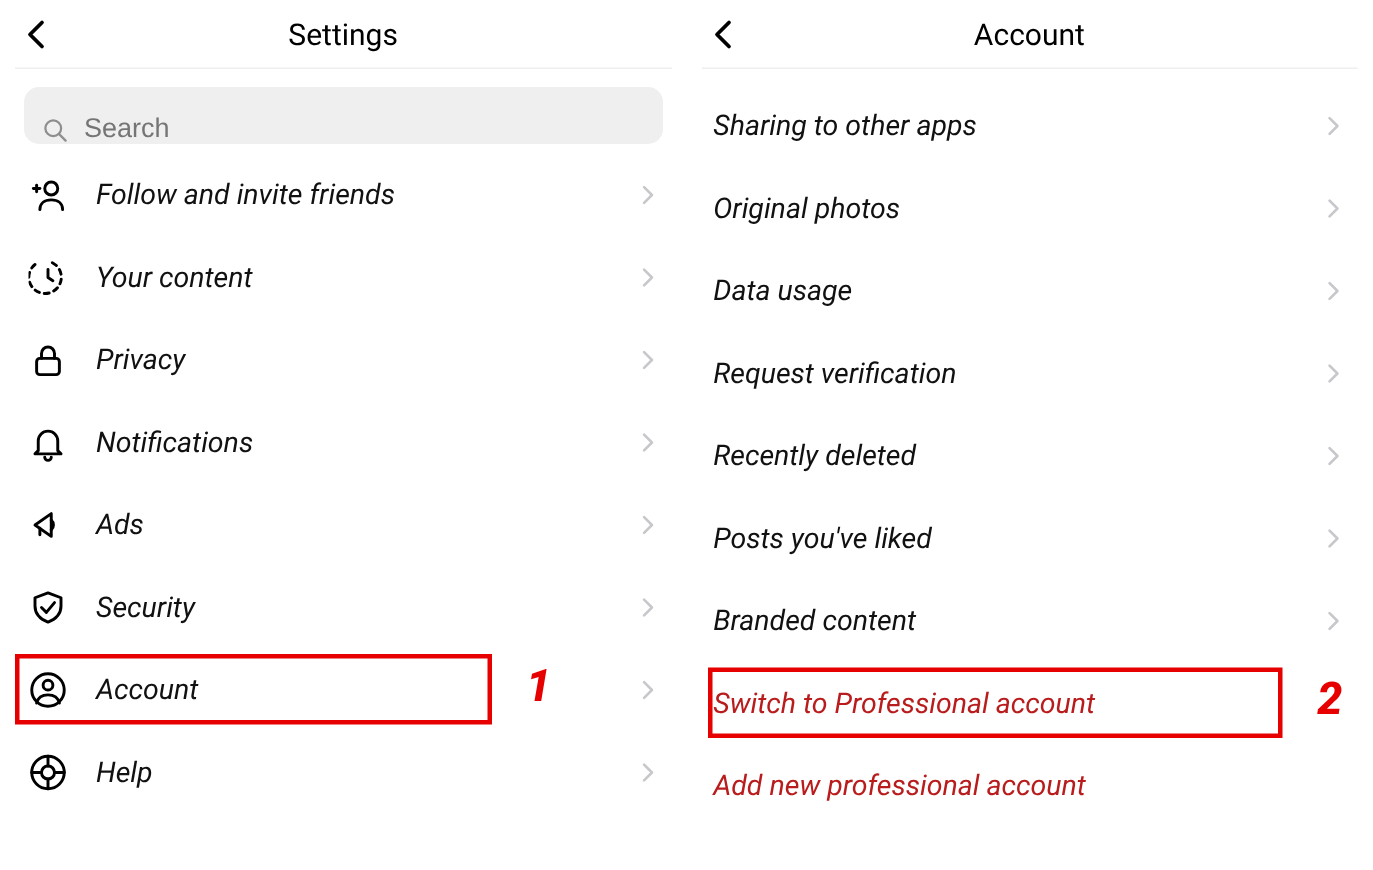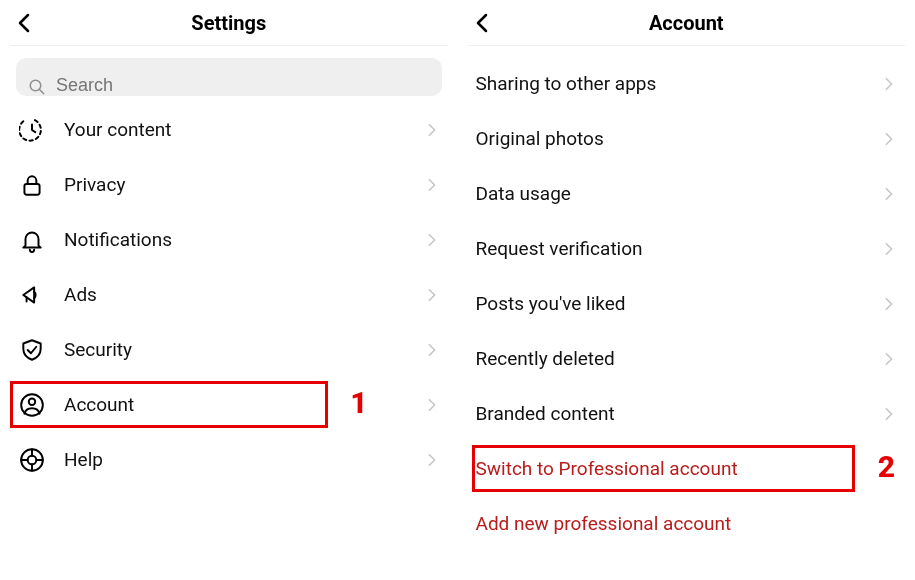--- a/index.html
+++ b/index.html
@@ -30,21 +30,21 @@
     display: flex;
     align-items: center;
     justify-content: center;
     cursor: pointer;
   }
   .title {
     position: absolute;
     left: 0; right: 0;
     text-align: center;
     font-size: 20px;
-    font-weight: 700;
+    font-weight: 400;
     pointer-events: none;
   }
   .search {
     margin: 12px 6px 6px 6px;
     background: #efefef;
     border-radius: 10px;
     height: 38px;
     display: flex;
     align-items: flex-end;
     padding: 0 12px;
@@ -62,20 +62,21 @@
   }
   .list { display: flex; flex-direction: column; }
   .row {
     display: flex;
     align-items: center;
     height: 55px;
     padding: 0 8px;
     gap: 18px;
     cursor: pointer;
     position: relative;
+    font-style: italic;
   }
   .row .icon {
     width: 28px;
     height: 28px;
     display: flex;
     align-items: center;
     justify-content: center;
     flex-shrink: 0;
   }
   .row .label {
@@ -117,20 +118,36 @@
     <svg width="18" height="18" viewBox="0 0 24 24">
         <circle cx="10" cy="10" r="7" stroke="#8e8e8e" stroke-width="2" fill="none"></circle>
         <line x1="15" y1="15" x2="21" y2="21" stroke="#8e8e8e" stroke-width="2" stroke-linecap="round"></line>
       </svg>
     <input placeholder="Search" style="">
   </div>
   <div class="list" id="left-list">
       <div class="row">
         <span class="icon">
           <svg width="26" height="26" viewBox="0 0 24 24">
+            <circle cx="14" cy="8" r="4" stroke="#000" stroke-width="1.8" fill="none" stroke-linecap="round" stroke-linejoin="round"></circle>
+            <path d="M7 21c0-4 3-6 7-6s7 2 7 6" stroke="#000" stroke-width="1.8" fill="none" stroke-linecap="round" stroke-linejoin="round"></path>
+            <line x1="3" y1="8" x2="7" y2="8" stroke="#000" stroke-width="1.8" fill="none" stroke-linecap="round" stroke-linejoin="round"></line>
+            <line x1="5" y1="6" x2="5" y2="10" stroke="#000" stroke-width="1.8" fill="none" stroke-linecap="round" stroke-linejoin="round"></line>
+          </svg>
+        </span>
+        <span class="label">Follow and invite friends</span>
+        <span class="chev">
+          <svg width="10" height="14" viewBox="0 0 10 16">
+            <path d="M2 2l6 6-6 6" stroke="#c7c7cc" stroke-width="2" fill="none" stroke-linecap="round" stroke-linejoin="round"></path>
+          </svg>
+        </span>
+      </div>
+      <div class="row">
+        <span class="icon">
+          <svg width="26" height="26" viewBox="0 0 24 24">
             <path d="M4 4 a10 10 0 1 0 8 -2" stroke="#000" stroke-width="1.8" fill="none" stroke-linecap="round" stroke-linejoin="round" stroke-dasharray="3 3"></path>
             <path d="M12 7v5l3 2" stroke="#000" stroke-width="1.8" fill="none" stroke-linecap="round" stroke-linejoin="round"></path>
           </svg>
         </span>
         <span class="label">Your content</span>
         <span class="chev">
           <svg width="10" height="14" viewBox="0 0 10 16">
             <path d="M2 2l6 6-6 6" stroke="#c7c7cc" stroke-width="2" fill="none" stroke-linecap="round" stroke-linejoin="round"></path>
           </svg>
         </span>
@@ -266,29 +283,29 @@
       </div>
       <div class="row">
         <span class="label">Request verification</span>
         <span class="chev">
           <svg width="10" height="14" viewBox="0 0 10 16">
             <path d="M2 2l6 6-6 6" stroke="#c7c7cc" stroke-width="2" fill="none" stroke-linecap="round" stroke-linejoin="round"></path>
           </svg>
         </span>
       </div>
       <div class="row">
+        <span class="label">Recently deleted</span>
+        <span class="chev">
+          <svg width="10" height="14" viewBox="0 0 10 16">
+            <path d="M2 2l6 6-6 6" stroke="#c7c7cc" stroke-width="2" fill="none" stroke-linecap="round" stroke-linejoin="round"></path>
+          </svg>
+        </span>
+      </div>
+      <div class="row">
         <span class="label">Posts you've liked</span>
-        <span class="chev">
-          <svg width="10" height="14" viewBox="0 0 10 16">
-            <path d="M2 2l6 6-6 6" stroke="#c7c7cc" stroke-width="2" fill="none" stroke-linecap="round" stroke-linejoin="round"></path>
-          </svg>
-        </span>
-      </div>
-      <div class="row">
-        <span class="label">Recently deleted</span>
         <span class="chev">
           <svg width="10" height="14" viewBox="0 0 10 16">
             <path d="M2 2l6 6-6 6" stroke="#c7c7cc" stroke-width="2" fill="none" stroke-linecap="round" stroke-linejoin="round"></path>
           </svg>
         </span>
       </div>
       <div class="row">
         <span class="label">Branded content</span>
         <span class="chev">
           <svg width="10" height="14" viewBox="0 0 10 16">

